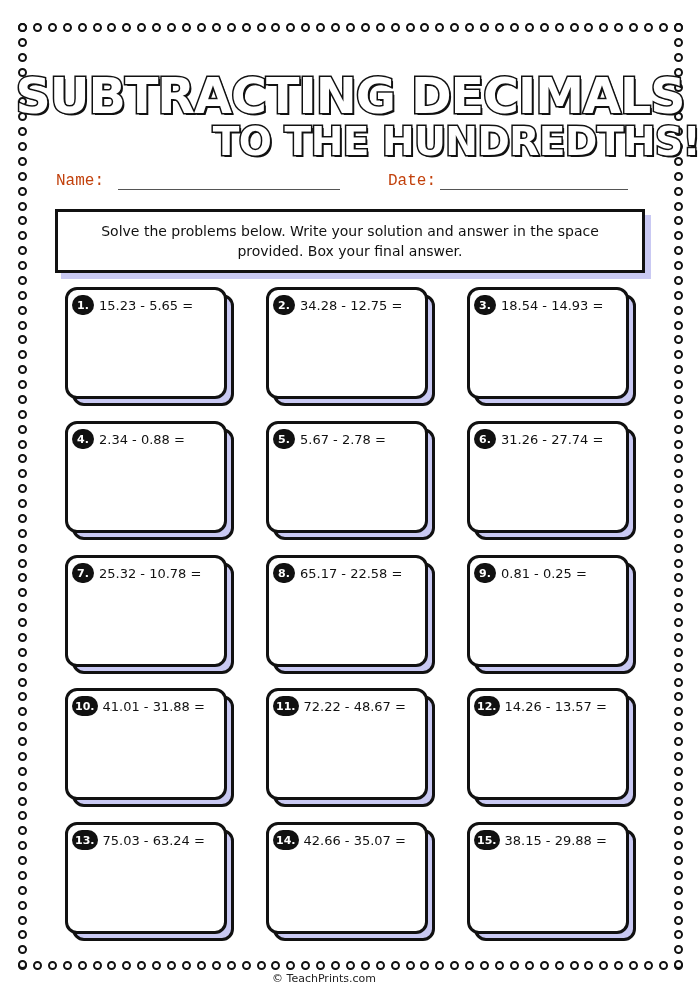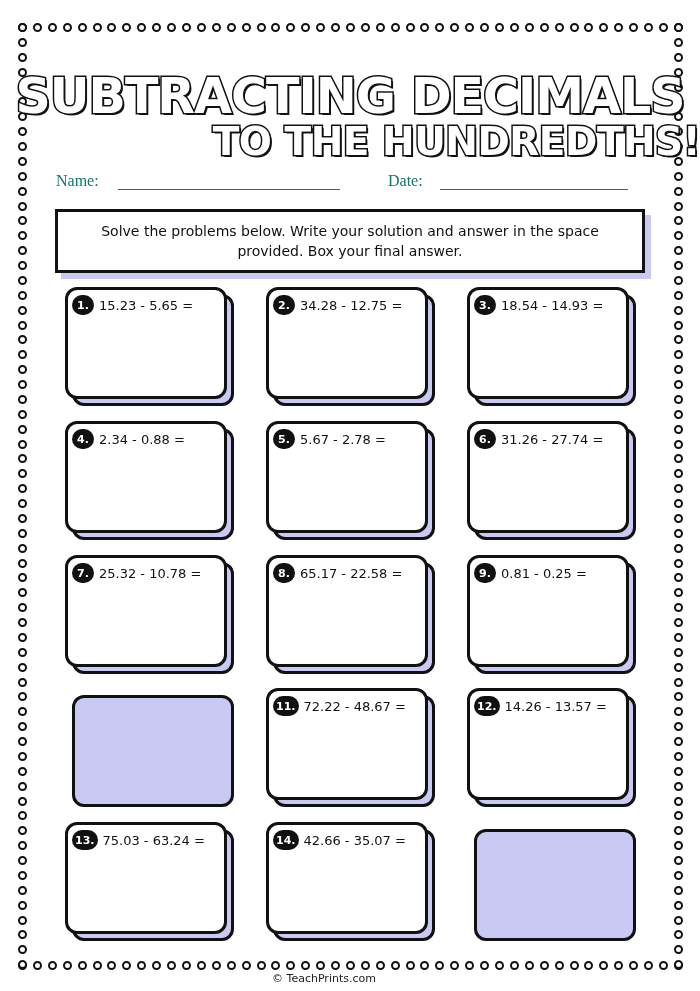--- a/index.html
+++ b/index.html
@@ -12,21 +12,21 @@
   .title {
     position: absolute; left: 0; width: 700px; text-align: center;
     font-family: "DejaVu Sans", sans-serif; font-weight: bold; color: #fff;
     -webkit-text-stroke: 3px #111; paint-order: stroke fill;
     text-shadow: 2px 2px 0 #111;
     letter-spacing: -1px;
   }
   .title-main { top: 55px; font-size: 49px; line-height: 60px; margin-top: 12px; }
   .title-sub { top: 124px; font-size: 39px; line-height: 36px; letter-spacing: -0.5px; text-align: right; }
 
-  .field-label { position: absolute; font-size: 16px; font-family: Liberation Serif, serif; color: #0f766e; }
+  .field-label { position: absolute; font-size: 16px; font-family: Liberation Mono, monospace; color: #c2410c; }
   .field-line { position: absolute; height: 0; border-bottom: 1.5px solid #555; }
 
   .instructions {
     position: absolute; left: 55px; top: 209px; width: 590px; height: 64px;
     border: 3px solid #111; background: #fff; box-sizing: border-box;
     box-shadow: 6px 6px 0 #c9c9f3;
     display: flex; align-items: center; justify-content: center; text-align: center;
     font-size: 14px; line-height: 20px; padding: 0 30px; color: #111;
   }
 
@@ -368,20 +368,26 @@
       <div class="card-shadow"></div>
       <div class="card">
         <div class="card-head">
           <span class="num-badge">9.</span>
           <span class="problem">0.81 - 0.25 =</span>
         </div>
       </div>
     </div>
     <div class="card-wrap" style="left: 65px; top: 688px;">
       <div class="card-shadow"></div>
+      <div class="card">
+        <div class="card-head">
+          <span class="num-badge">10.</span>
+          <span class="problem">41.01 - 31.88 =</span>
+        </div>
+      </div>
     </div>
     <div class="card-wrap" style="left: 266px; top: 688px;">
       <div class="card-shadow"></div>
       <div class="card">
         <div class="card-head">
           <span class="num-badge">11.</span>
           <span class="problem">72.22 - 48.67 =</span>
         </div>
       </div>
     </div>
@@ -407,16 +413,22 @@
       <div class="card-shadow"></div>
       <div class="card">
         <div class="card-head">
           <span class="num-badge">14.</span>
           <span class="problem">42.66 - 35.07 =</span>
         </div>
       </div>
     </div>
     <div class="card-wrap" style="left: 467px; top: 822px;">
       <div class="card-shadow"></div>
+      <div class="card">
+        <div class="card-head">
+          <span class="num-badge">15.</span>
+          <span class="problem">38.15 - 29.88 =</span>
+        </div>
+      </div>
     </div>
   </div>
 
 <div class="footer">© TeachPrints.com</div>
 
 </body></html>

